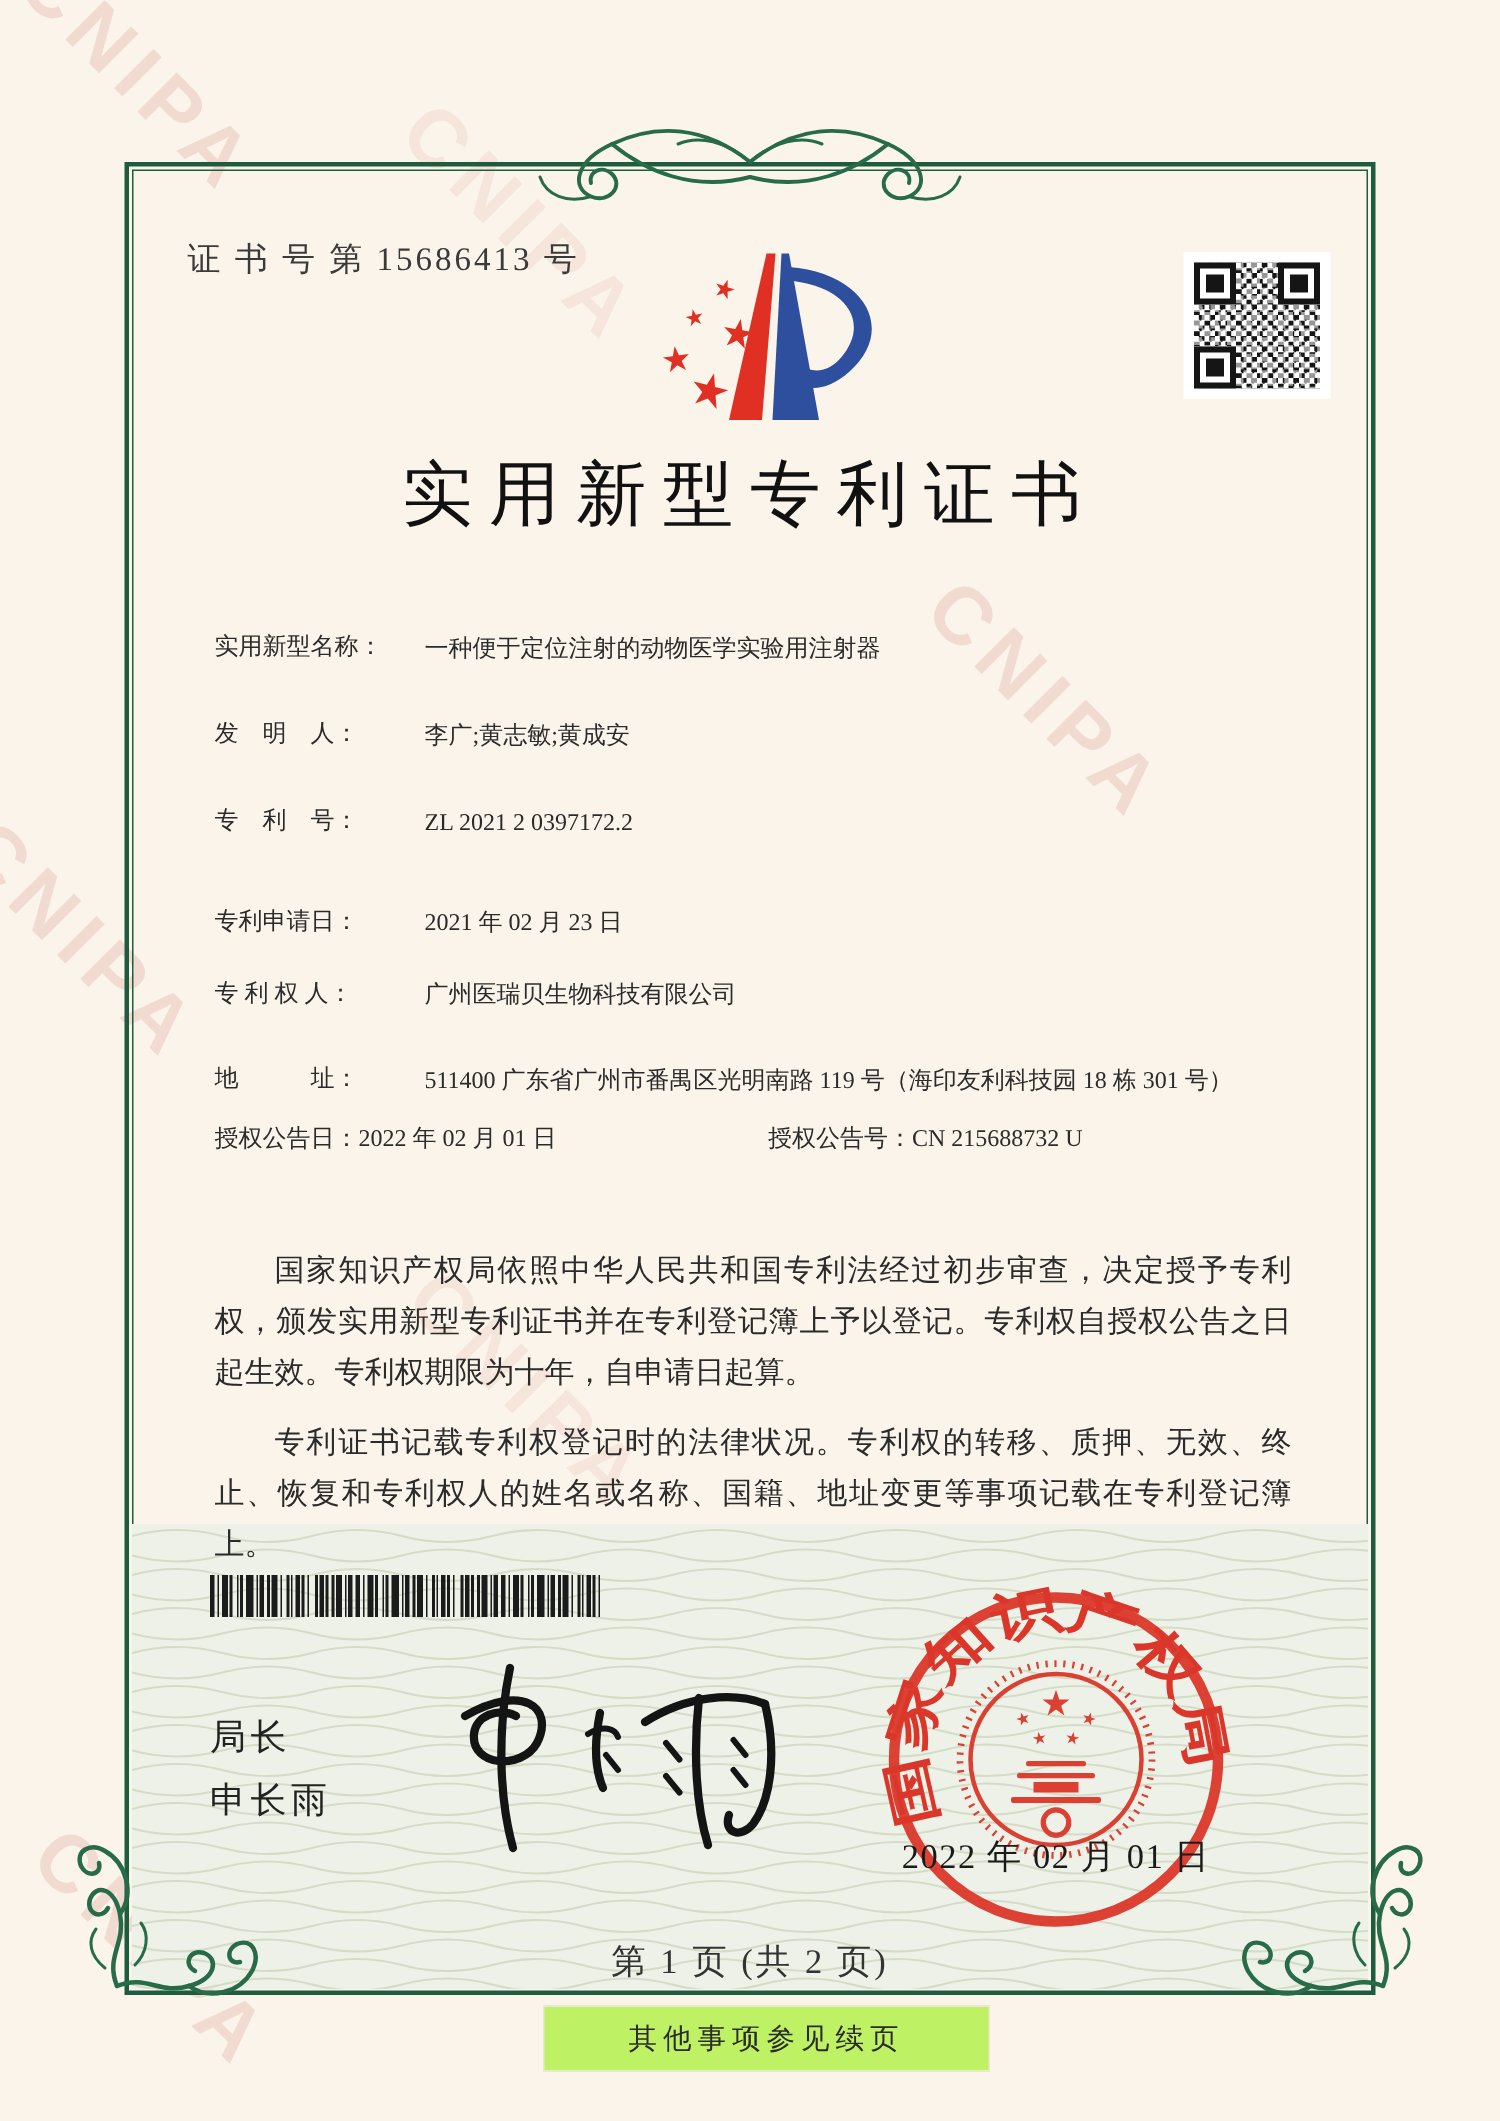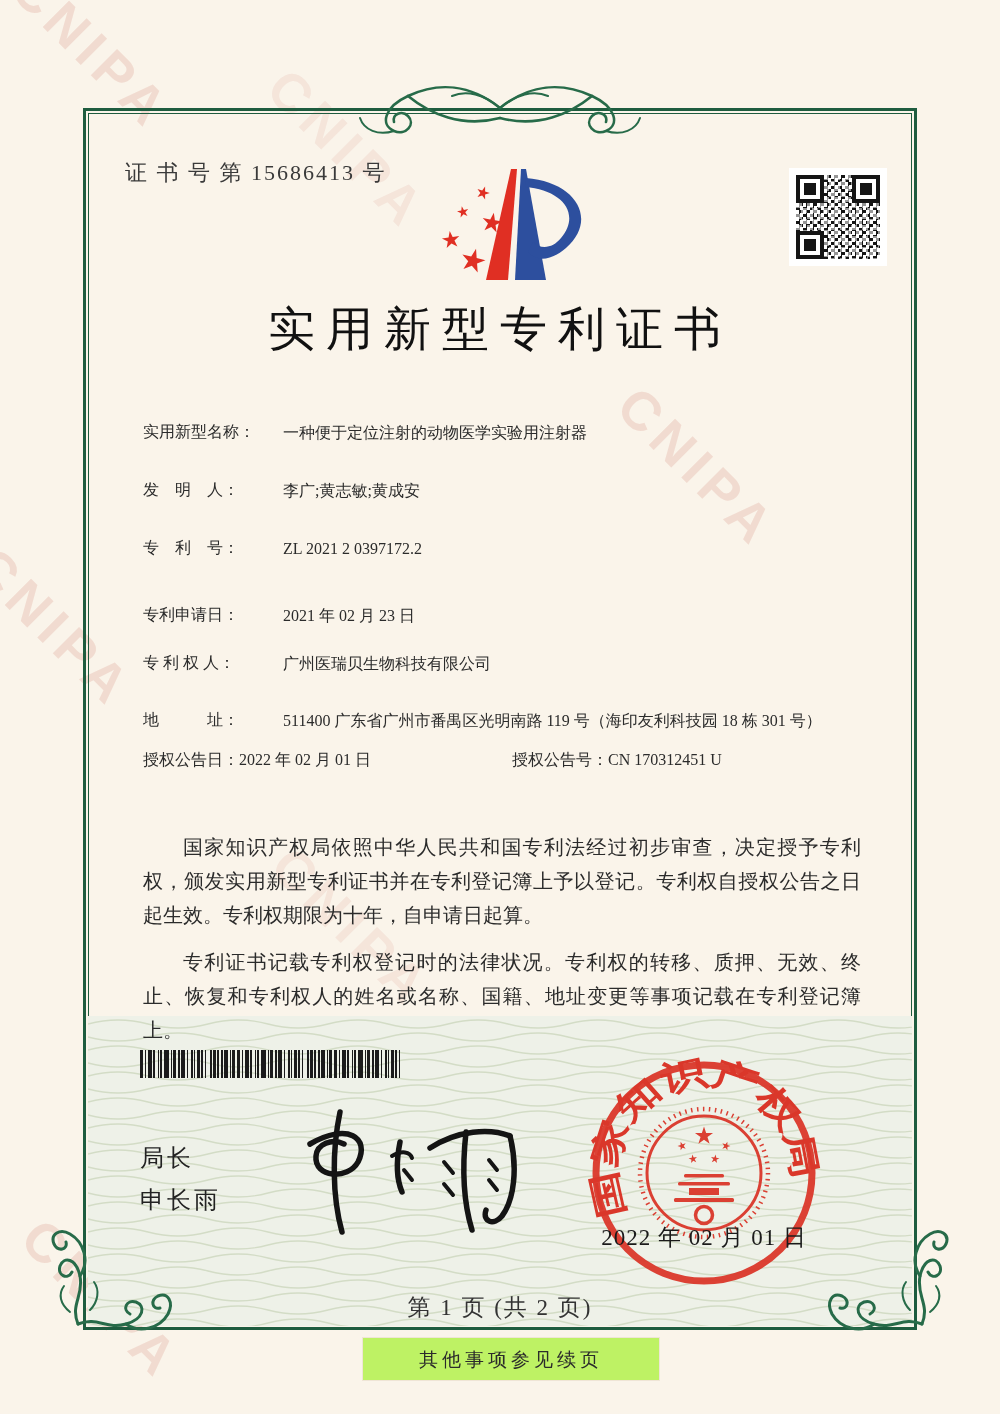--- a/index.html
+++ b/index.html
@@ -200,21 +200,21 @@
     <span class="f-label">专利申请日：</span><span class="f-value">2021 年 02 月 23 日</span>
   </div>
   <div class="f-row r5">
     <span class="f-label">专 利 权 人：</span><span class="f-value">广州医瑞贝生物科技有限公司</span>
   </div>
   <div class="f-row r6">
     <span class="f-label">地　　　址：</span><span class="f-value">511400 广东省广州市番禺区光明南路 119 号（海印友利科技园 18 栋 301 号）</span>
   </div>
   <div class="f-row r7" style="position:absolute;">
     <span>授权公告日：</span><span>2022 年 02 月 01 日</span>
-    <span class="grant-no"><span>授权公告号：</span><span>CN 170312451 U</span></span>
+    <span class="grant-no"><span>授权公告号：</span><span>CN 215688732 U</span></span>
   </div>
 
   <div class="body-text">
     <p>国家知识产权局依照中华人民共和国专利法经过初步审查，决定授予专利权，颁发实用新型专利证书并在专利登记簿上予以登记。专利权自授权公告之日起生效。专利权期限为十年，自申请日起算。</p>
     <p>专利证书记载专利权登记时的法律状况。专利权的转移、质押、无效、终止、恢复和专利权人的姓名或名称、国籍、地址变更等事项记载在专利登记簿上。</p>
   </div>
 
   <svg class="barcode" width="264" height="28" viewBox="0 0 264 28">
     <line x1="0" y1="14" x2="264" y2="14" stroke="#1b1b1b" stroke-width="28" stroke-dasharray="3 2 1 2 4 1 2 3 1 1 2 2 5 2 1 1 3 2 2 1 4 2 1 3 2 1 1 2 3 1 2 2 1 4 2 1 3 1 2 2 2 1 4 2 1 1 3 2"></line>
   </svg>

